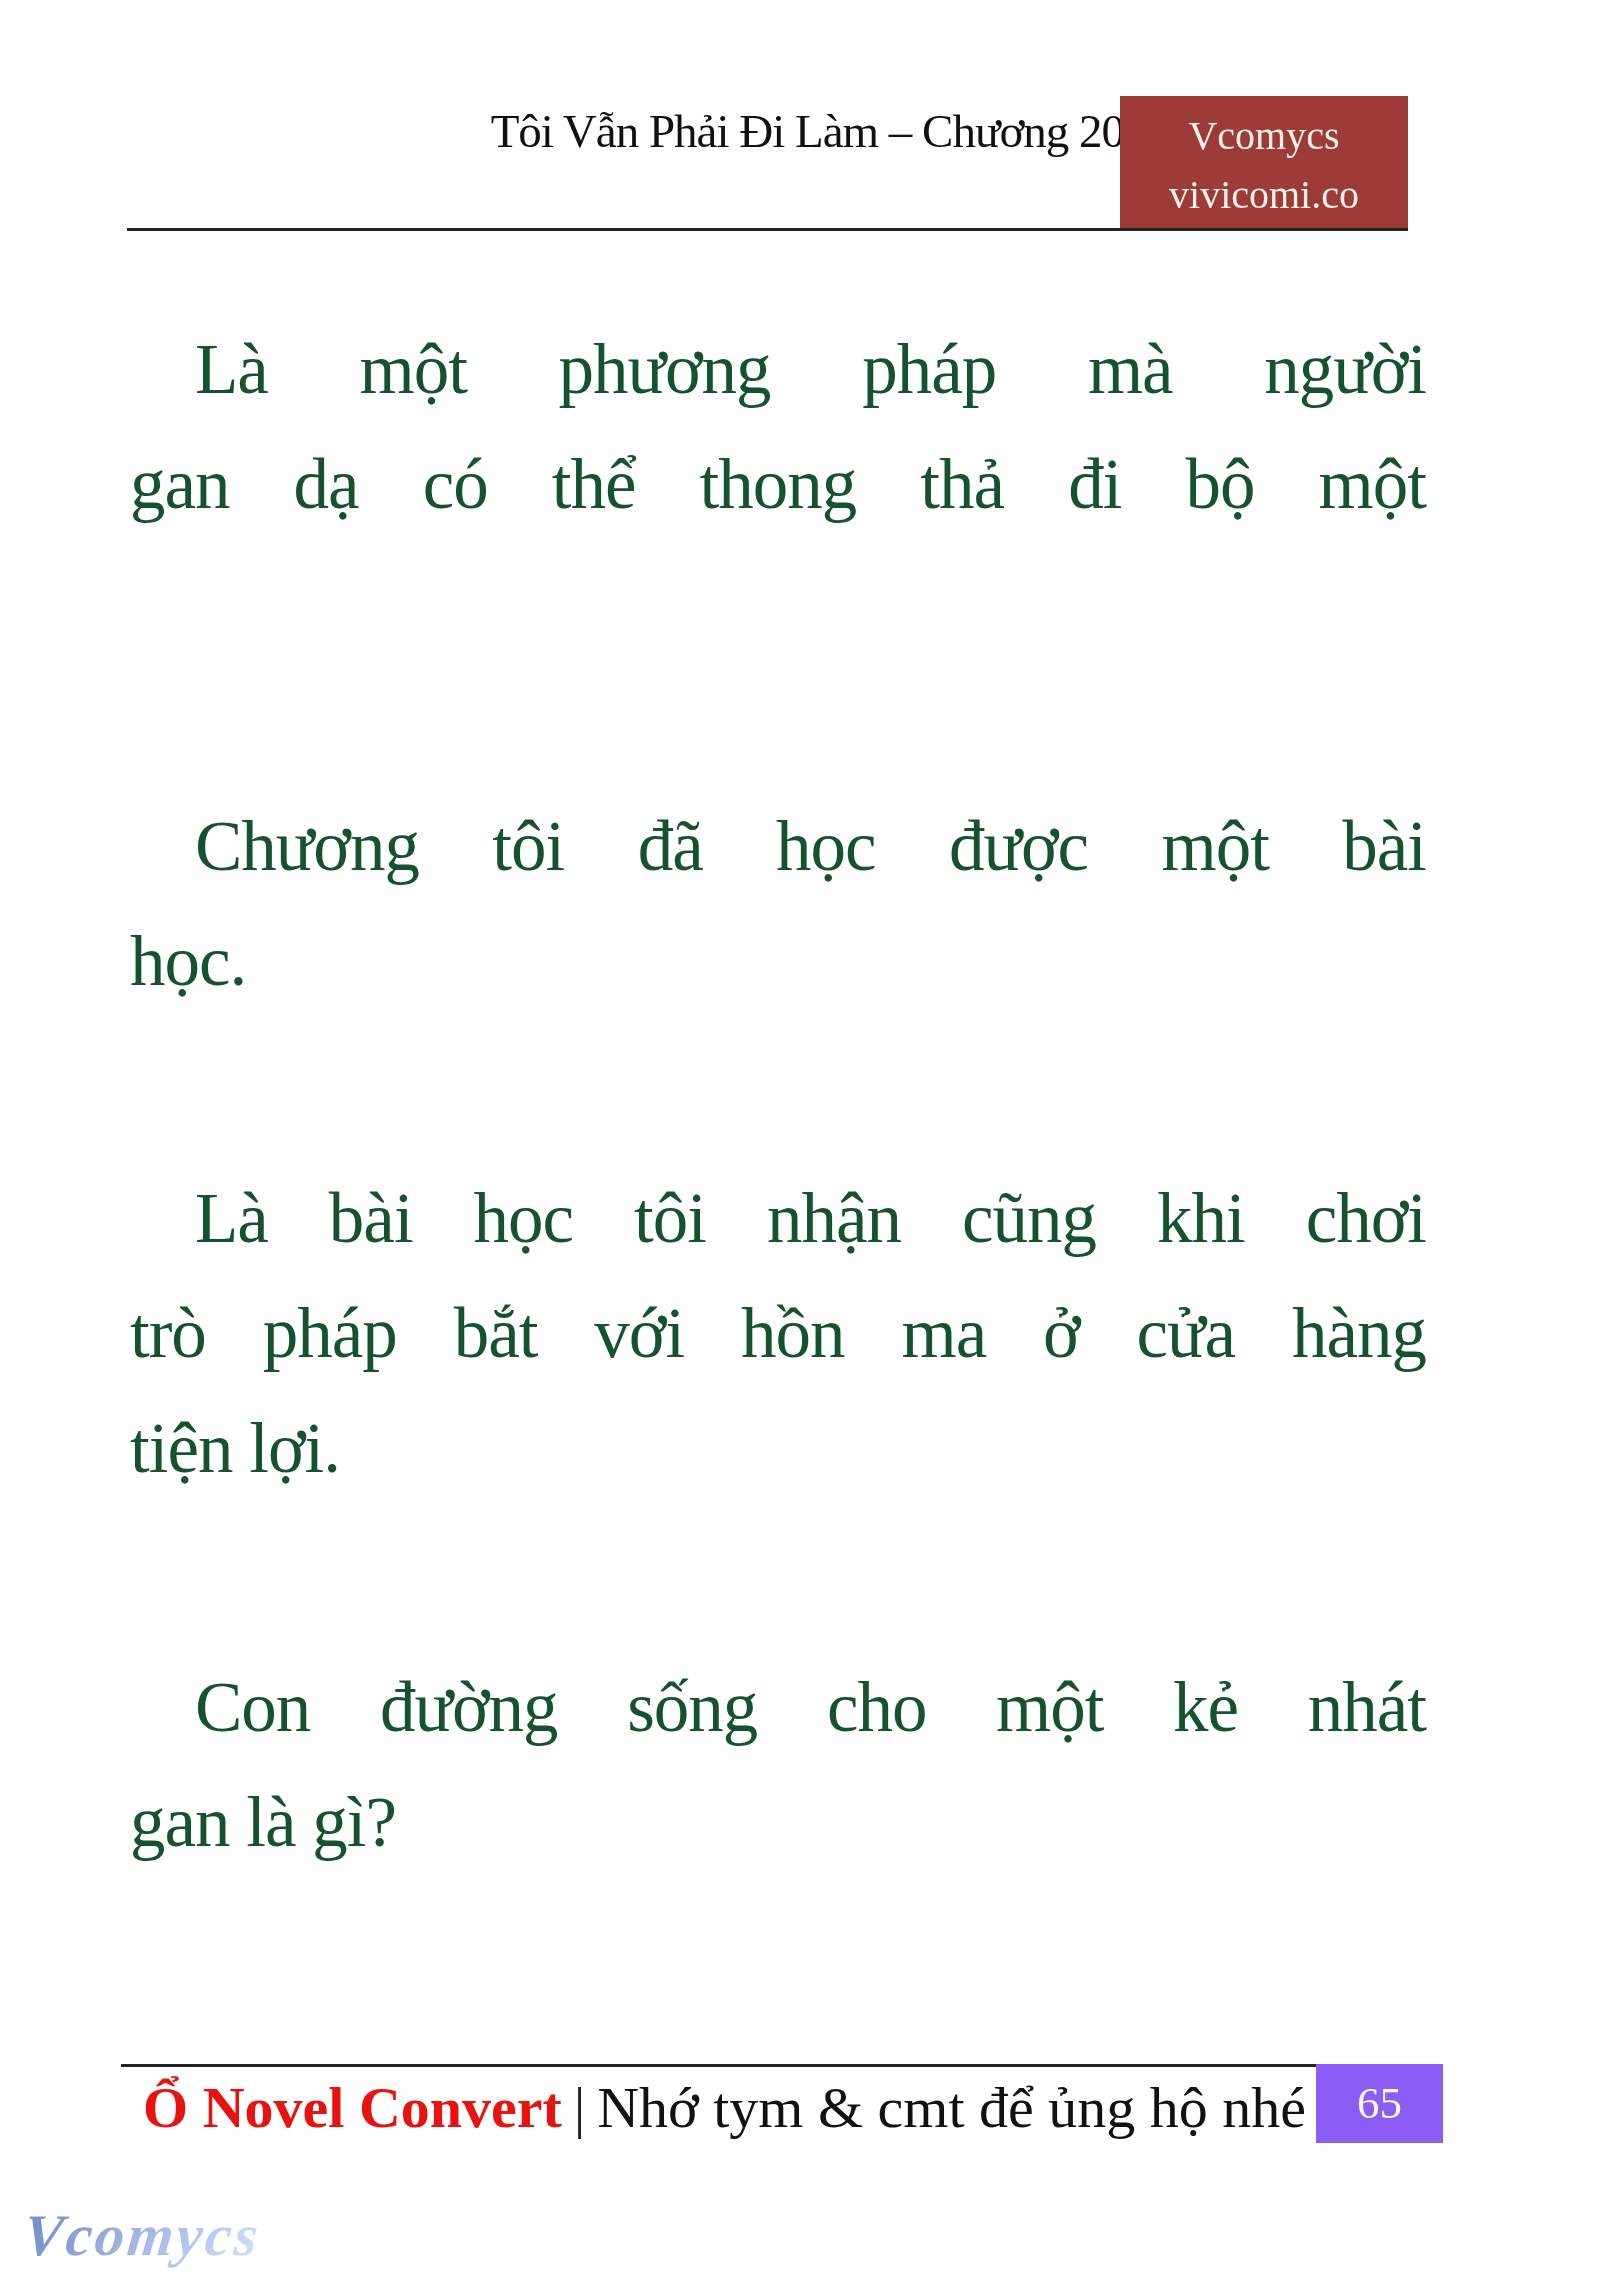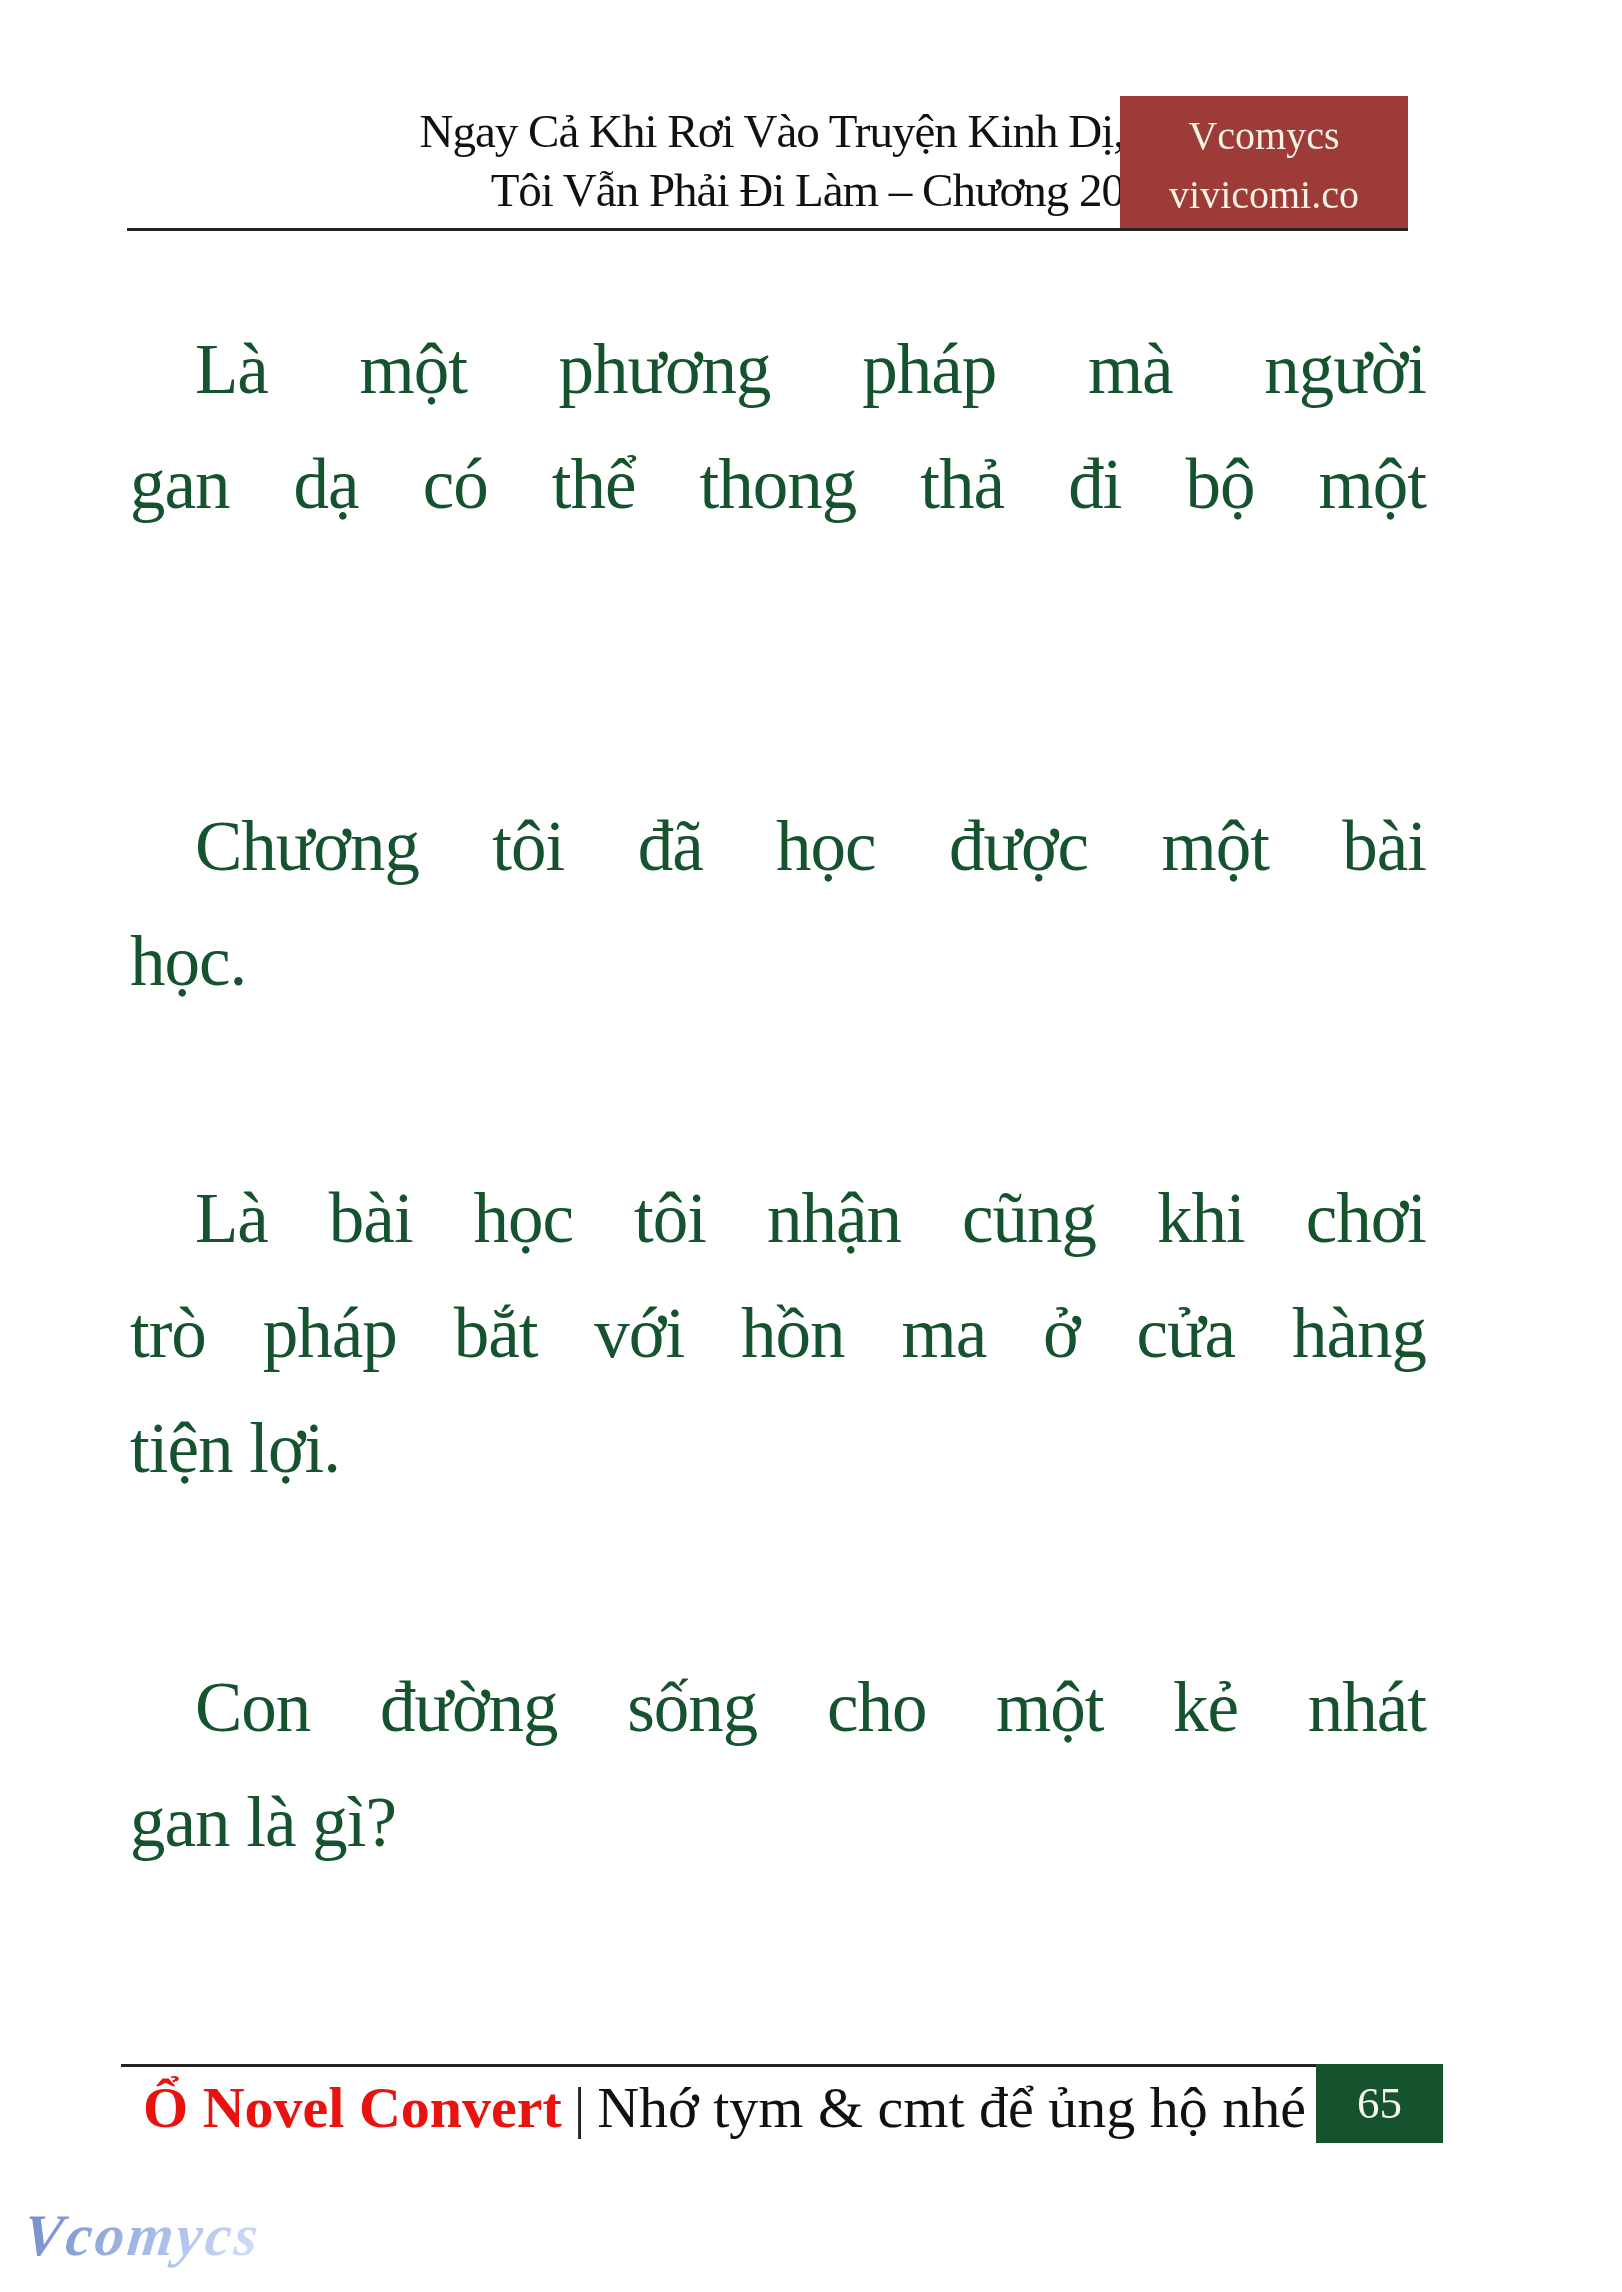--- a/index.html
+++ b/index.html
@@ -89,21 +89,21 @@
     color: #111111;
   }
   .footer-brand { color: #e8130f; font-weight: bold; }
   .footer-sep   { color: #222222; padding: 0 11.8px; font-weight: normal; }
   .page-number-box {
     position: absolute;
     left: 1316px;
     top: 2064px;
     width: 127px;
     height: 79px;
-    background: #14532d;
+    background: #8b5cf6;
     color: #fbf7ee;
     font-size: 45px;
     line-height: 79px;
     text-align: center;
   }
 
   
   .watermark {
     position: absolute;
     left: 23.5px;
@@ -118,21 +118,20 @@
     background-clip: text;
     color: transparent;
   }
 </style>
 </head>
 <body>
 
 <div class="page">
 
   <div class="header-title">
-    <div>Ngay Cả Khi Rơi Vào Truyện Kinh Dị,</div>
     <div>Tôi Vẫn Phải Đi Làm – Chương 20</div>
   </div>
 
   <div class="brand-box">
     <div>Vcomycs</div>
     <div>vivicomi.co</div>
   </div>
 
   <div class="header-rule"></div>
 

